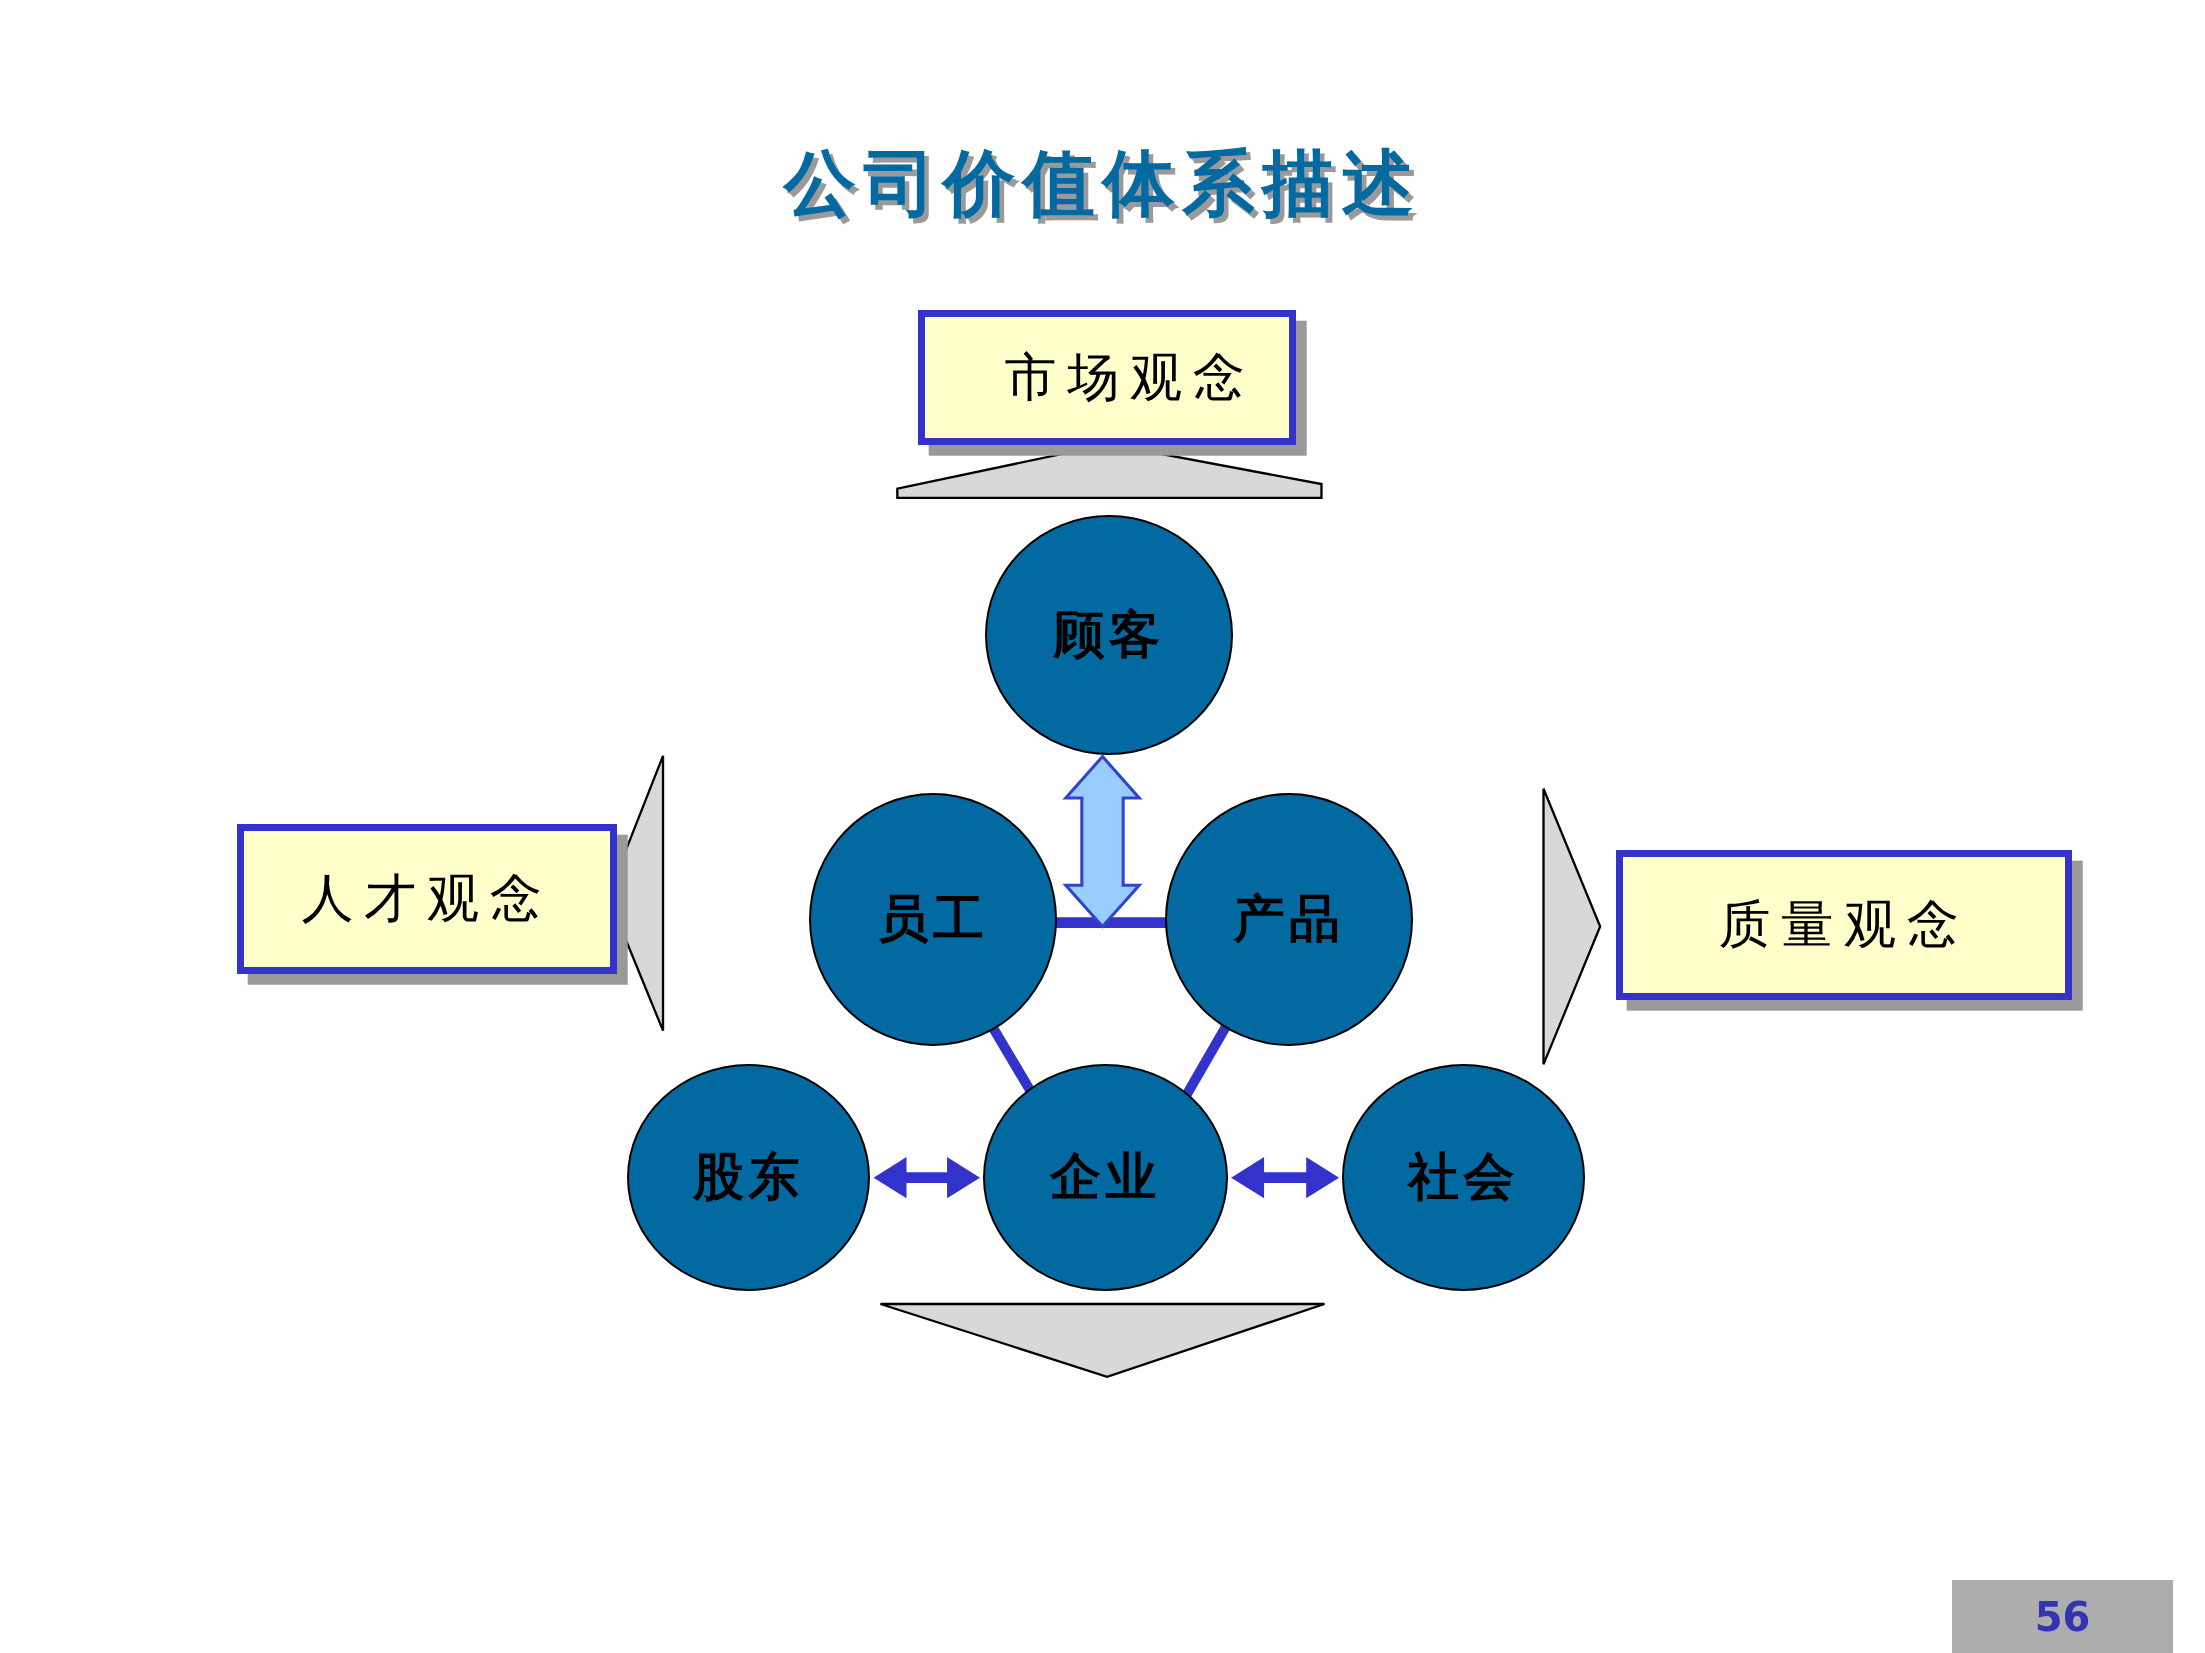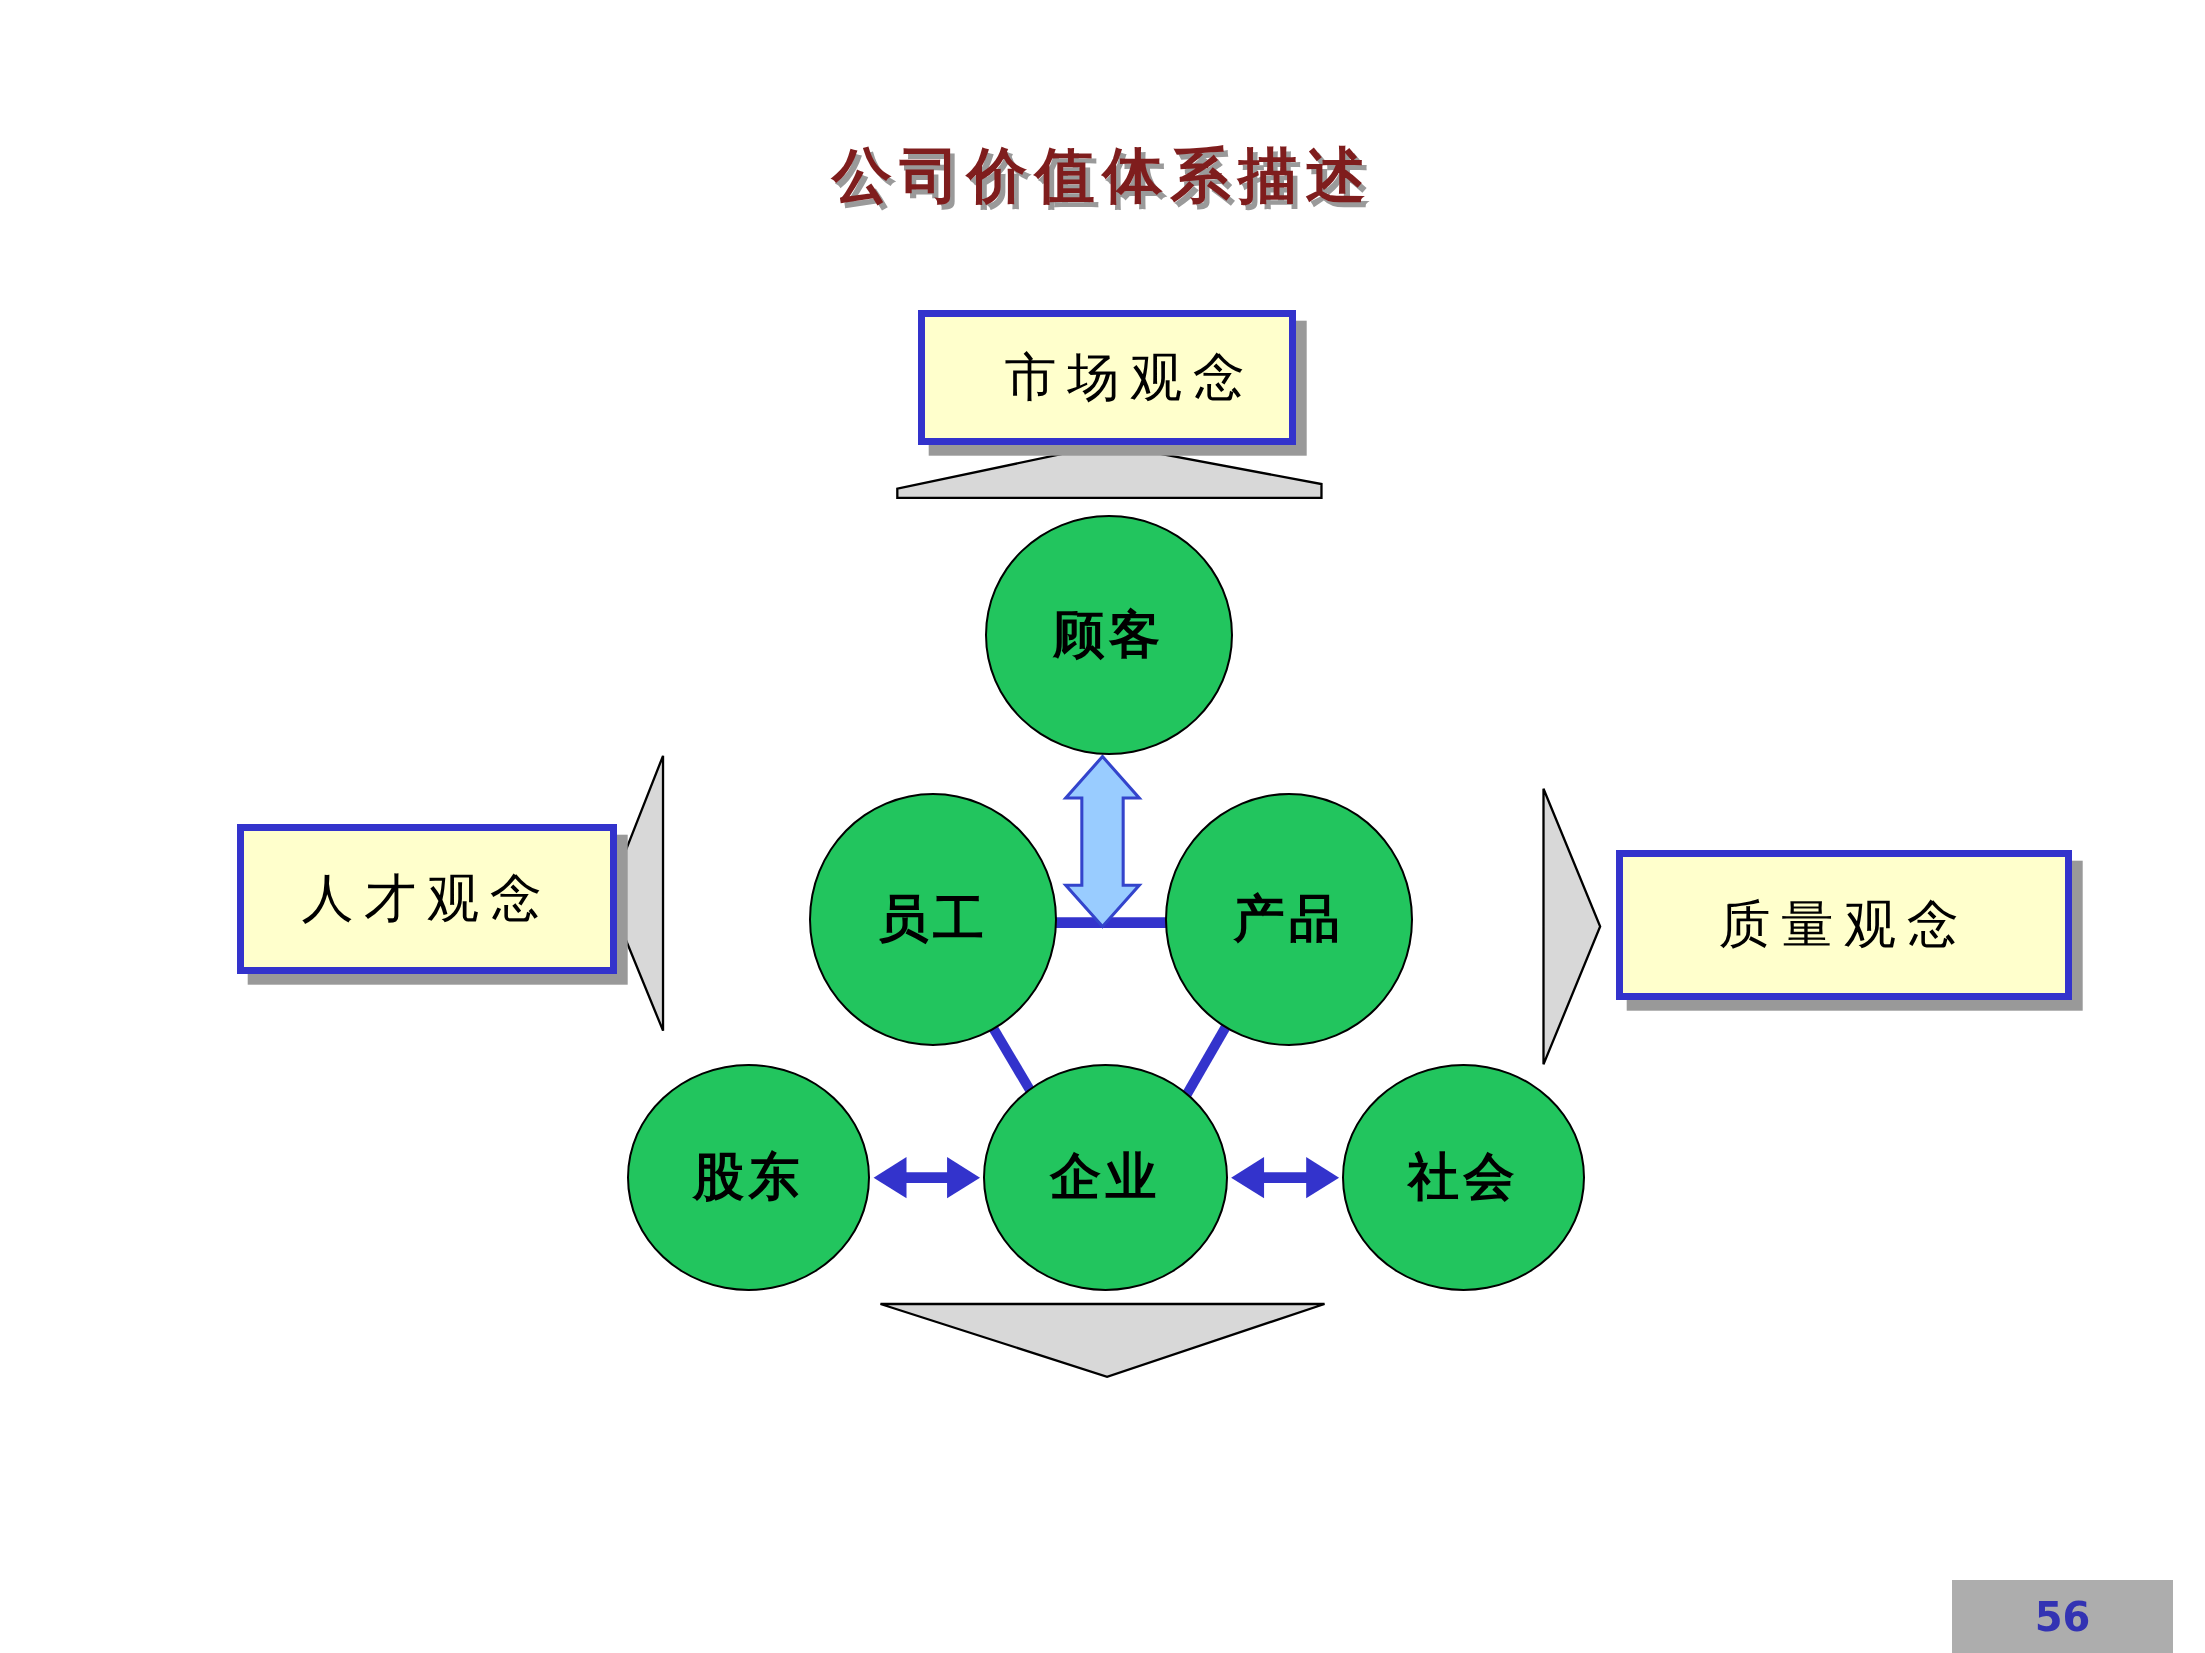--- a/index.html
+++ b/index.html
@@ -3,38 +3,38 @@
 <meta charset="utf-8">
 <style>
   html,body{margin:0;padding:0;background:#ffffff;}
   #slide{
     position:relative;width:2205px;height:1654px;background:#ffffff;overflow:hidden;
     font-family:"DejaVu Sans","Liberation Sans",sans-serif;
   }
   #shape-layer{position:absolute;left:0;top:0;width:2205px;height:1654px;}
   .slide-title{
     position:absolute;left:50%;top:136px;transform:translateX(-50%);
-    font-size:60px;font-weight:bold;color:#7f1d1d;letter-spacing:7.7px;white-space:nowrap;
+    font-size:72px;font-weight:bold;color:#0369a1;letter-spacing:7.7px;white-space:nowrap;
     text-shadow:4.6px 5.4px 0 #9a9a9a;
   }
   .concept-box{
     position:absolute;box-sizing:border-box;
     background:#ffffcc;border:7.7px solid #3333cc;
     box-shadow:10.7px 10.7px 0 #999999;
     display:flex;align-items:center;justify-content:center;
     font-family:"DejaVu Serif","Liberation Serif",serif;
     font-size:52px;color:#000000;letter-spacing:10.7px;white-space:nowrap;
   }
   .box-top   {left:918px;top:310px; width:378px;height:135px;padding-left:46px;}
   .box-left  {left:217px; top:824px;width:380px;height:150px;margin-left:20px;}
   .box-right {left:1616px;top:850px;width:456px;height:150px;}
   .box-bottom{left:917px;top:1387px;width:377px;height:132px;}
   .node{
     position:absolute;box-sizing:border-box;
-    background:#22c55e;border:2.3px solid #000000;border-radius:50%;
+    background:#0369a1;border:2.3px solid #000000;border-radius:50%;
     display:flex;align-items:center;justify-content:center;
     font-size:51px;font-weight:bold;color:#000000;letter-spacing:4.6px;white-space:nowrap;
   }
   .node-customer   {left:985px;top:515px; width:248px;height:240px;}
   .node-employee   {left:809px;top:793px;width:248px;height:253px;text-align:center;}
   .node-product    {left:1165px;top:793px;width:248px;height:253px;}
   .node-shareholder{left:627px; top:1064px;width:243px;height:227px;}
   .node-enterprise {left:983px;top:1064px;width:245px;height:227px;}
   .node-society    {left:1342px;top:1064px;width:243px;height:227px;}
   .footer-strip{

